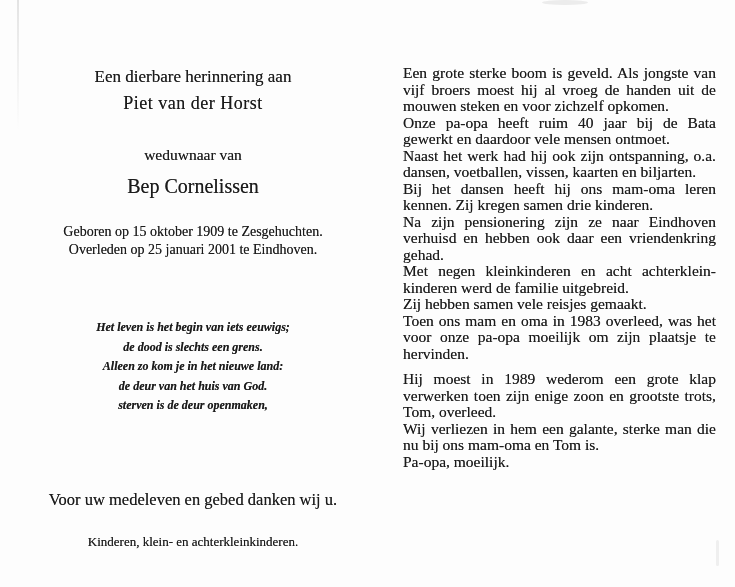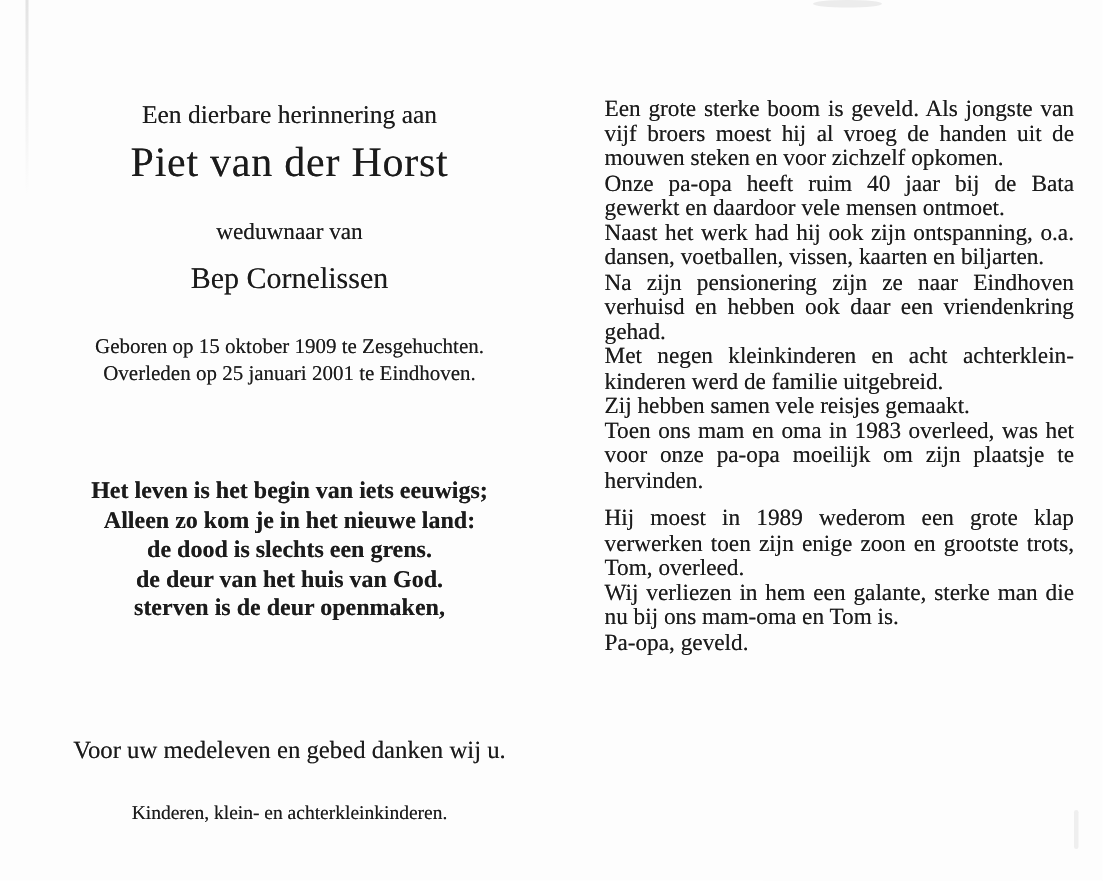--- a/index.html
+++ b/index.html
@@ -14,25 +14,25 @@
     text-shadow: 0 0 0.35px rgba(20,20,20,0.65);
   }
   
   .left-pane {
     position: absolute;
     left: 22px; top: 0;
     width: 342px; height: 587px;
   }
   .left-pane > div { position: absolute; left: 0; right: 0; text-align: center; }
   .intro     { top: 67px;  font-size: 17px; }
-  .name      { top: 93px;  font-size: 28px; letter-spacing: 0.5px; }
+  .name      { top: 93px;  font-size: 18px; letter-spacing: 0.5px; }
   .relation  { top: 146px; font-size: 15.5px; }
   .spouse    { top: 175px; font-size: 20px; }
   .dates     { top: 223px; font-size: 14px; line-height: 17.5px; }
-  .poem      { top: 318px; font-size: 16px; line-height: 19.5px; font-weight: bold; }
+  .poem      { top: 318px; font-size: 12px; line-height: 19.5px; font-style: italic; font-weight: bold; }
   .thanks    { top: 490px; font-size: 16.5px; }
   .signature { top: 534px; font-size: 13px; }
   
   .right-pane {
     position: absolute;
     left: 403px; top: 65px;
     width: 313px;
     text-align: justify;
     font-size: 15.5px;
     line-height: 16.5px;
@@ -68,35 +68,36 @@
     <div class="intro">Een dierbare herinnering aan</div>
     <div class="name">Piet van der Horst</div>
     <div class="relation">weduwnaar van</div>
     <div class="spouse">Bep Cornelissen</div>
     <div class="dates">
       <div>Geboren op 15 oktober 1909 te Zesgehuchten.</div>
       <div>Overleden op 25 januari 2001 te Eindhoven.</div>
     </div>
     <div class="poem">
       <div>Het leven is het begin van iets eeuwigs;</div>
+      <div>de dood is slechts een grens.</div>
       <div>Alleen zo kom je in het nieuwe land:</div>
-      <div>de dood is slechts een grens.</div>
       <div>de deur van het huis van God.</div>
       <div>sterven is de deur openmaken,</div>
     </div>
     <div class="thanks">Voor uw medeleven en gebed danken wij u.</div>
     <div class="signature">Kinderen, klein- en achterkleinkinderen.</div>
   </div>
 
   <div class="right-pane">
     <p>Een grote sterke boom is geveld. Als jongste van vijf broers moest hij al vroeg de handen uit de mouwen steken en voor zichzelf opkomen.</p>
     <p>Onze pa-opa heeft ruim 40 jaar bij de Bata gewerkt en daardoor vele mensen ontmoet.</p>
     <p>Naast het werk had hij ook zijn ontspanning, o.a. dansen, voetballen, vissen, kaarten en biljarten.</p>
+    <p>Bij het dansen heeft hij ons mam-oma leren kennen. Zij kregen samen drie kinderen.</p>
     <p>Na zijn pensionering zijn ze naar Eindhoven verhuisd en hebben ook daar een vrienden­kring gehad.</p>
     <p>Met negen kleinkinderen en acht achterklein­kinderen werd de familie uitgebreid.</p>
     <p>Zij hebben samen vele reisjes gemaakt.</p>
     <p>Toen ons mam en oma in 1983 overleed, was het voor onze pa-opa moeilijk om zijn plaatsje te hervinden.</p>
     <p class="gap">Hij moest in 1989 wederom een grote klap verwerken toen zijn enige zoon en grootste trots, Tom, overleed.</p>
     <p>Wij verliezen in hem een galante, sterke man die nu bij ons mam-oma en Tom is.</p>
-    <p>Pa-opa, geveld.</p>
+    <p>Pa-opa, moeilijk.</p>
   </div>
 
 </div>
 
 </body></html>

